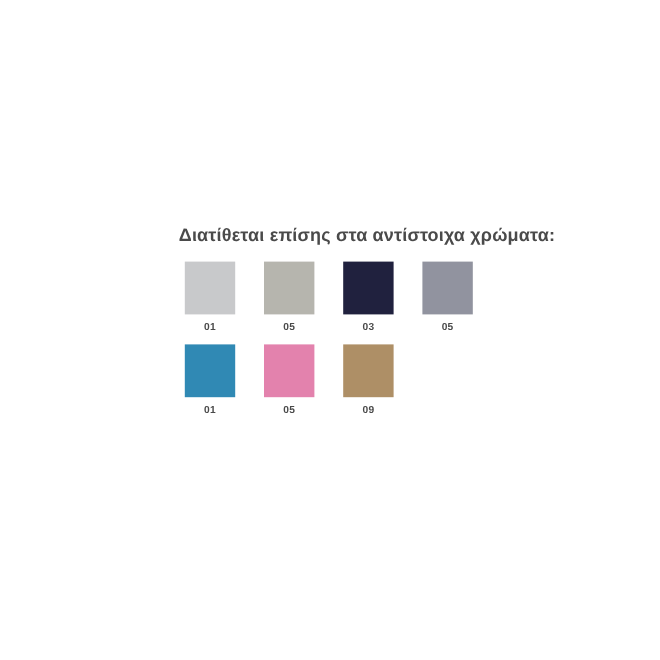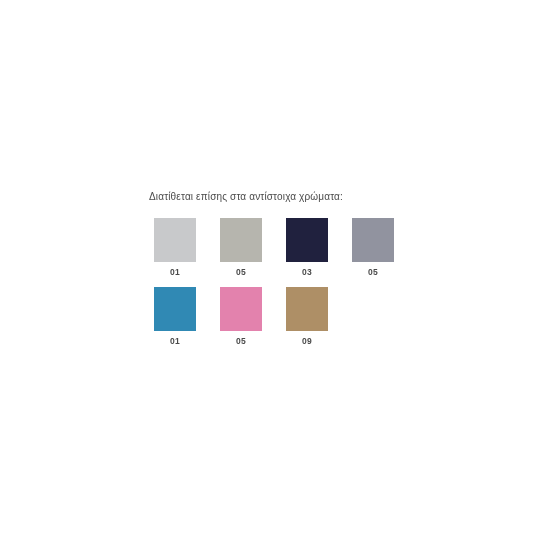--- a/index.html
+++ b/index.html
@@ -23,22 +23,22 @@
   }
 
   .color-block {
     position: absolute;
     left: 149px;
     top: 190px;
     width: 300px;
   }
 
   .section-heading {
-    font-size: 10px;
-    font-weight: normal;
+    font-size: 15px;
+    font-weight: bold;
     color: #4a4a4a;
     letter-spacing: 0.15px;
     line-height: 14px;
     margin: 0 0 14px 0;
     white-space: nowrap;
   }
 
   .swatch-row {
     display: flex;
     flex-direction: row;

